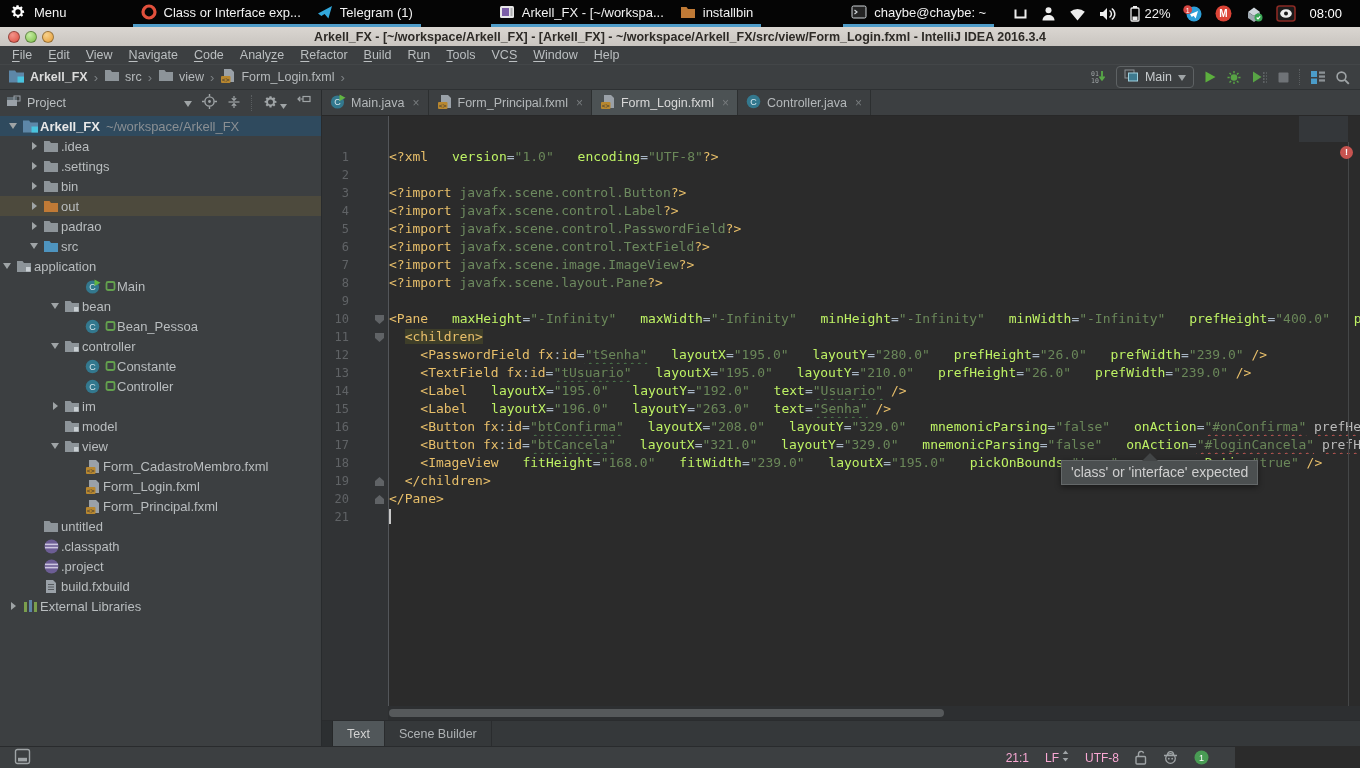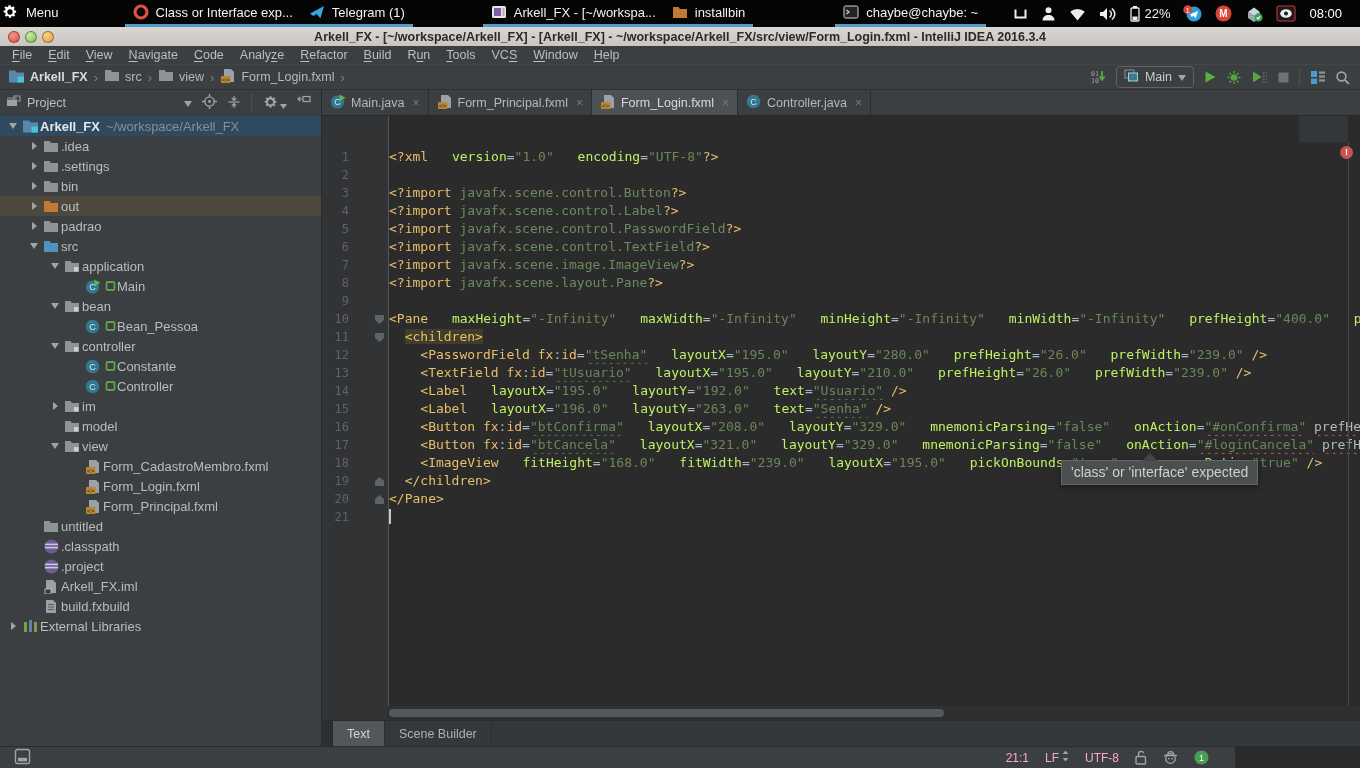--- a/index.html
+++ b/index.html
@@ -5,21 +5,21 @@
   html,body{margin:0;padding:0;background:#2b2b2b;width:1360px;height:768px;overflow:hidden;
     font-family:"Liberation Sans",sans-serif;-webkit-font-smoothing:antialiased;}
   .abs{position:absolute;}
   #stage{position:relative;width:1360px;height:768px;background:#2b2b2b;}
 
   
   #sysbar{left:0;top:0;width:1360px;height:27px;background:#050505;display:flex;align-items:stretch;color:#f2f2f2;font-size:13px;}
   .sys-item{display:flex;align-items:center;gap:7px;padding:0 8px;border-bottom:3px solid transparent;cursor:default;white-space:nowrap;}
   .sys-item.active{border-bottom-color:#4f9cc8;}
   .sys-item .ic{display:flex;align-items:center;}
-  #menu-btn{padding-left:2px;gap:8px;}
+  #menu-btn{padding-left:10px;gap:8px;}
   .gap-a{width:58px;}
   #tray{margin-left:auto;display:flex;align-items:center;gap:13px;padding-right:18px;}
   .tray-ic{display:flex;align-items:center;}
   #battery-wrap{display:flex;align-items:center;gap:4px;}
   #clock{font-size:13px;color:#fff;}
 
   
   #titlebar{left:0;top:27px;width:1360px;height:19px;background:linear-gradient(#dad6d1,#c9c5c0);display:flex;align-items:center;}
   #tl-buttons{display:flex;gap:5px;padding-left:8px;}
   .tl{width:12px;height:12px;border-radius:50%;border:1px solid rgba(0,0,0,.35);box-sizing:border-box;}
@@ -458,21 +458,21 @@
             <span class="t-arrow">
               <span class="arr-o"></span>
             </span>
             <span class="t-icon">
               <svg width="16" height="13" viewBox="0 0 16 13">
                 <path fill="#4e94bf" d="M1 1h5.5L8 3h7v9H1z"></path>
               </svg>
             </span>
             <span class="t-label">src</span>
           </div>
-          <div class="trow" style="padding-left: 48px;">
+          <div class="trow" style="">
             <span class="t-arrow">
               <span class="arr-o"></span>
             </span>
             <span class="t-icon">
               <svg width="16" height="13">
                 <path fill="#8d9499" d="M1 1h5.5L8 3h7v9H1z"></path>
                 <rect x="10" y="7" width="4.5" height="4.5" fill="#c9cfd3"></rect>
               </svg>
             </span>
             <span class="t-label">application</span>
@@ -652,30 +652,20 @@
           <div class="trow" style="padding-left: 27px;">
             <span class="t-arrow"></span>
             <span class="t-icon">
               <svg width="15" height="15">
                 <circle cx="7.5" cy="7.5" r="7" fill="#6c5d94"></circle>
                 <rect x="1" y="4.6" width="13" height="1.6" fill="#cdc6e0"></rect>
                 <rect x="1" y="7.8" width="13" height="1.6" fill="#cdc6e0"></rect>
               </svg>
             </span>
             <span class="t-label">.project</span>
-          </div>
-          <div class="trow" style="padding-left: 27px;">
-            <span class="t-arrow"></span>
-            <span class="t-icon">
-              <svg width="15" height="15">
-                <path d="M2 1h7l3 3v10H2z" fill="#9aa1a8"></path>
-                <rect x="1" y="10" width="6" height="5" fill="#3b3b3b" stroke="#c8c8c8" stroke-width="0.8"></rect>
-              </svg>
-            </span>
-            <span class="t-label">Arkell_FX.iml</span>
           </div>
           <div class="trow" style="padding-left: 27px;">
             <span class="t-arrow"></span>
             <span class="t-icon">
               <svg width="14" height="15">
                 <path d="M2 1h7l3 3v10H2z" fill="#9aa1a8"></path>
                 <path d="M4 5.5h6M4 8h6M4 10.5h6" stroke="#565b5f"></path>
               </svg>
             </span>
             <span class="t-label">build.fxbuild</span>

